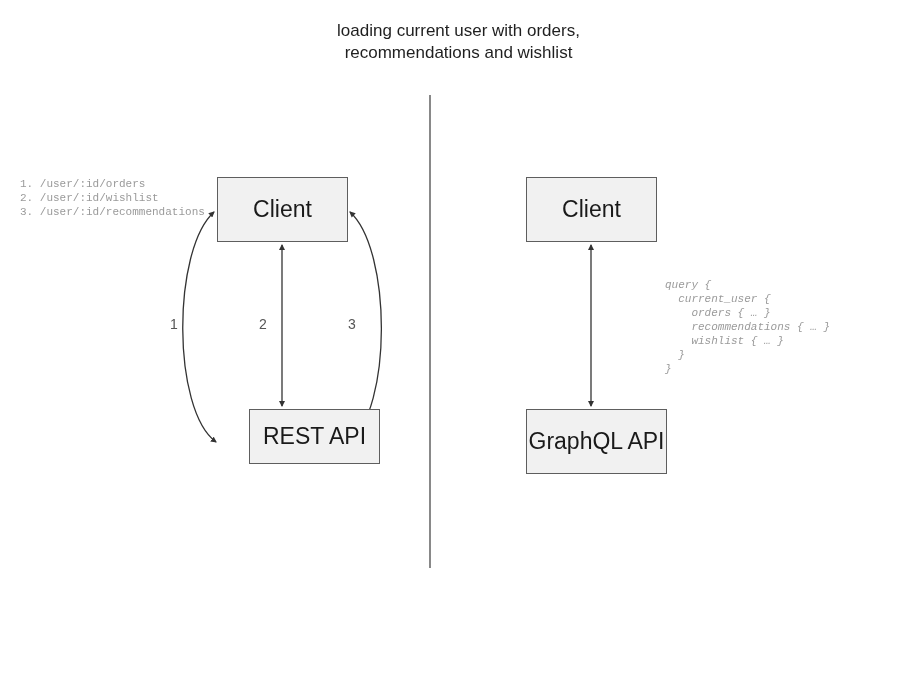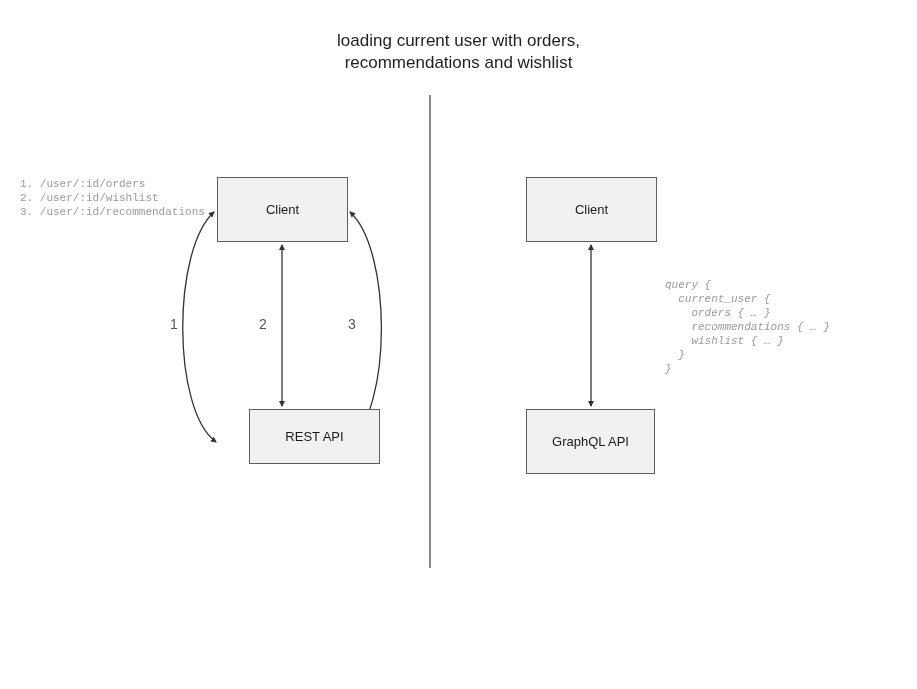--- a/index.html
+++ b/index.html
@@ -20,47 +20,47 @@
     position: absolute;
     left: 0;
     top: 0;
     width: 917px;
     height: 689px;
   }
 
   .title {
     position: absolute;
     left: 0;
-    top: 30px;
+    top: 20px;
     width: 917px;
     text-align: center;
     font-family: "Liberation Sans", sans-serif;
     font-size: 17px;
     line-height: 22px;
     color: #1f1f1f;
     white-space: pre-line;
   }
 
   .node-box {
     position: absolute;
     box-sizing: border-box;
     background: #f1f1f1;
     border: 1.4px solid #5e5e5e;
     display: flex;
     align-items: center;
     justify-content: center;
     font-family: "Liberation Sans", sans-serif;
-    font-size: 13px;
+    font-size: 23px;
     color: #1a1a1a;
   }
 
   #client-rest-box  { left: 217px; top: 177px; width: 131px; height: 65px; }
   #rest-api-box     { left: 217px; top: 409px; width: 131px; height: 55px; margin-left: 32px; }
   #client-gql-box   { left: 526px; top: 177px; width: 131px; height: 65px; }
-  #graphql-api-box  { left: 526px; top: 409px; width: 129px; height: 65px; }
+  #graphql-api-box  { left: 526px; top: 409px; width: 141px; height: 65px; }
 
   .edge-label {
     position: absolute;
     font-family: "Liberation Sans", sans-serif;
     font-size: 14px;
     color: #555555;
     text-align: center;
     width: 20px;
   }
   #edge-label-1 { left: 164px; top: 316px; }

